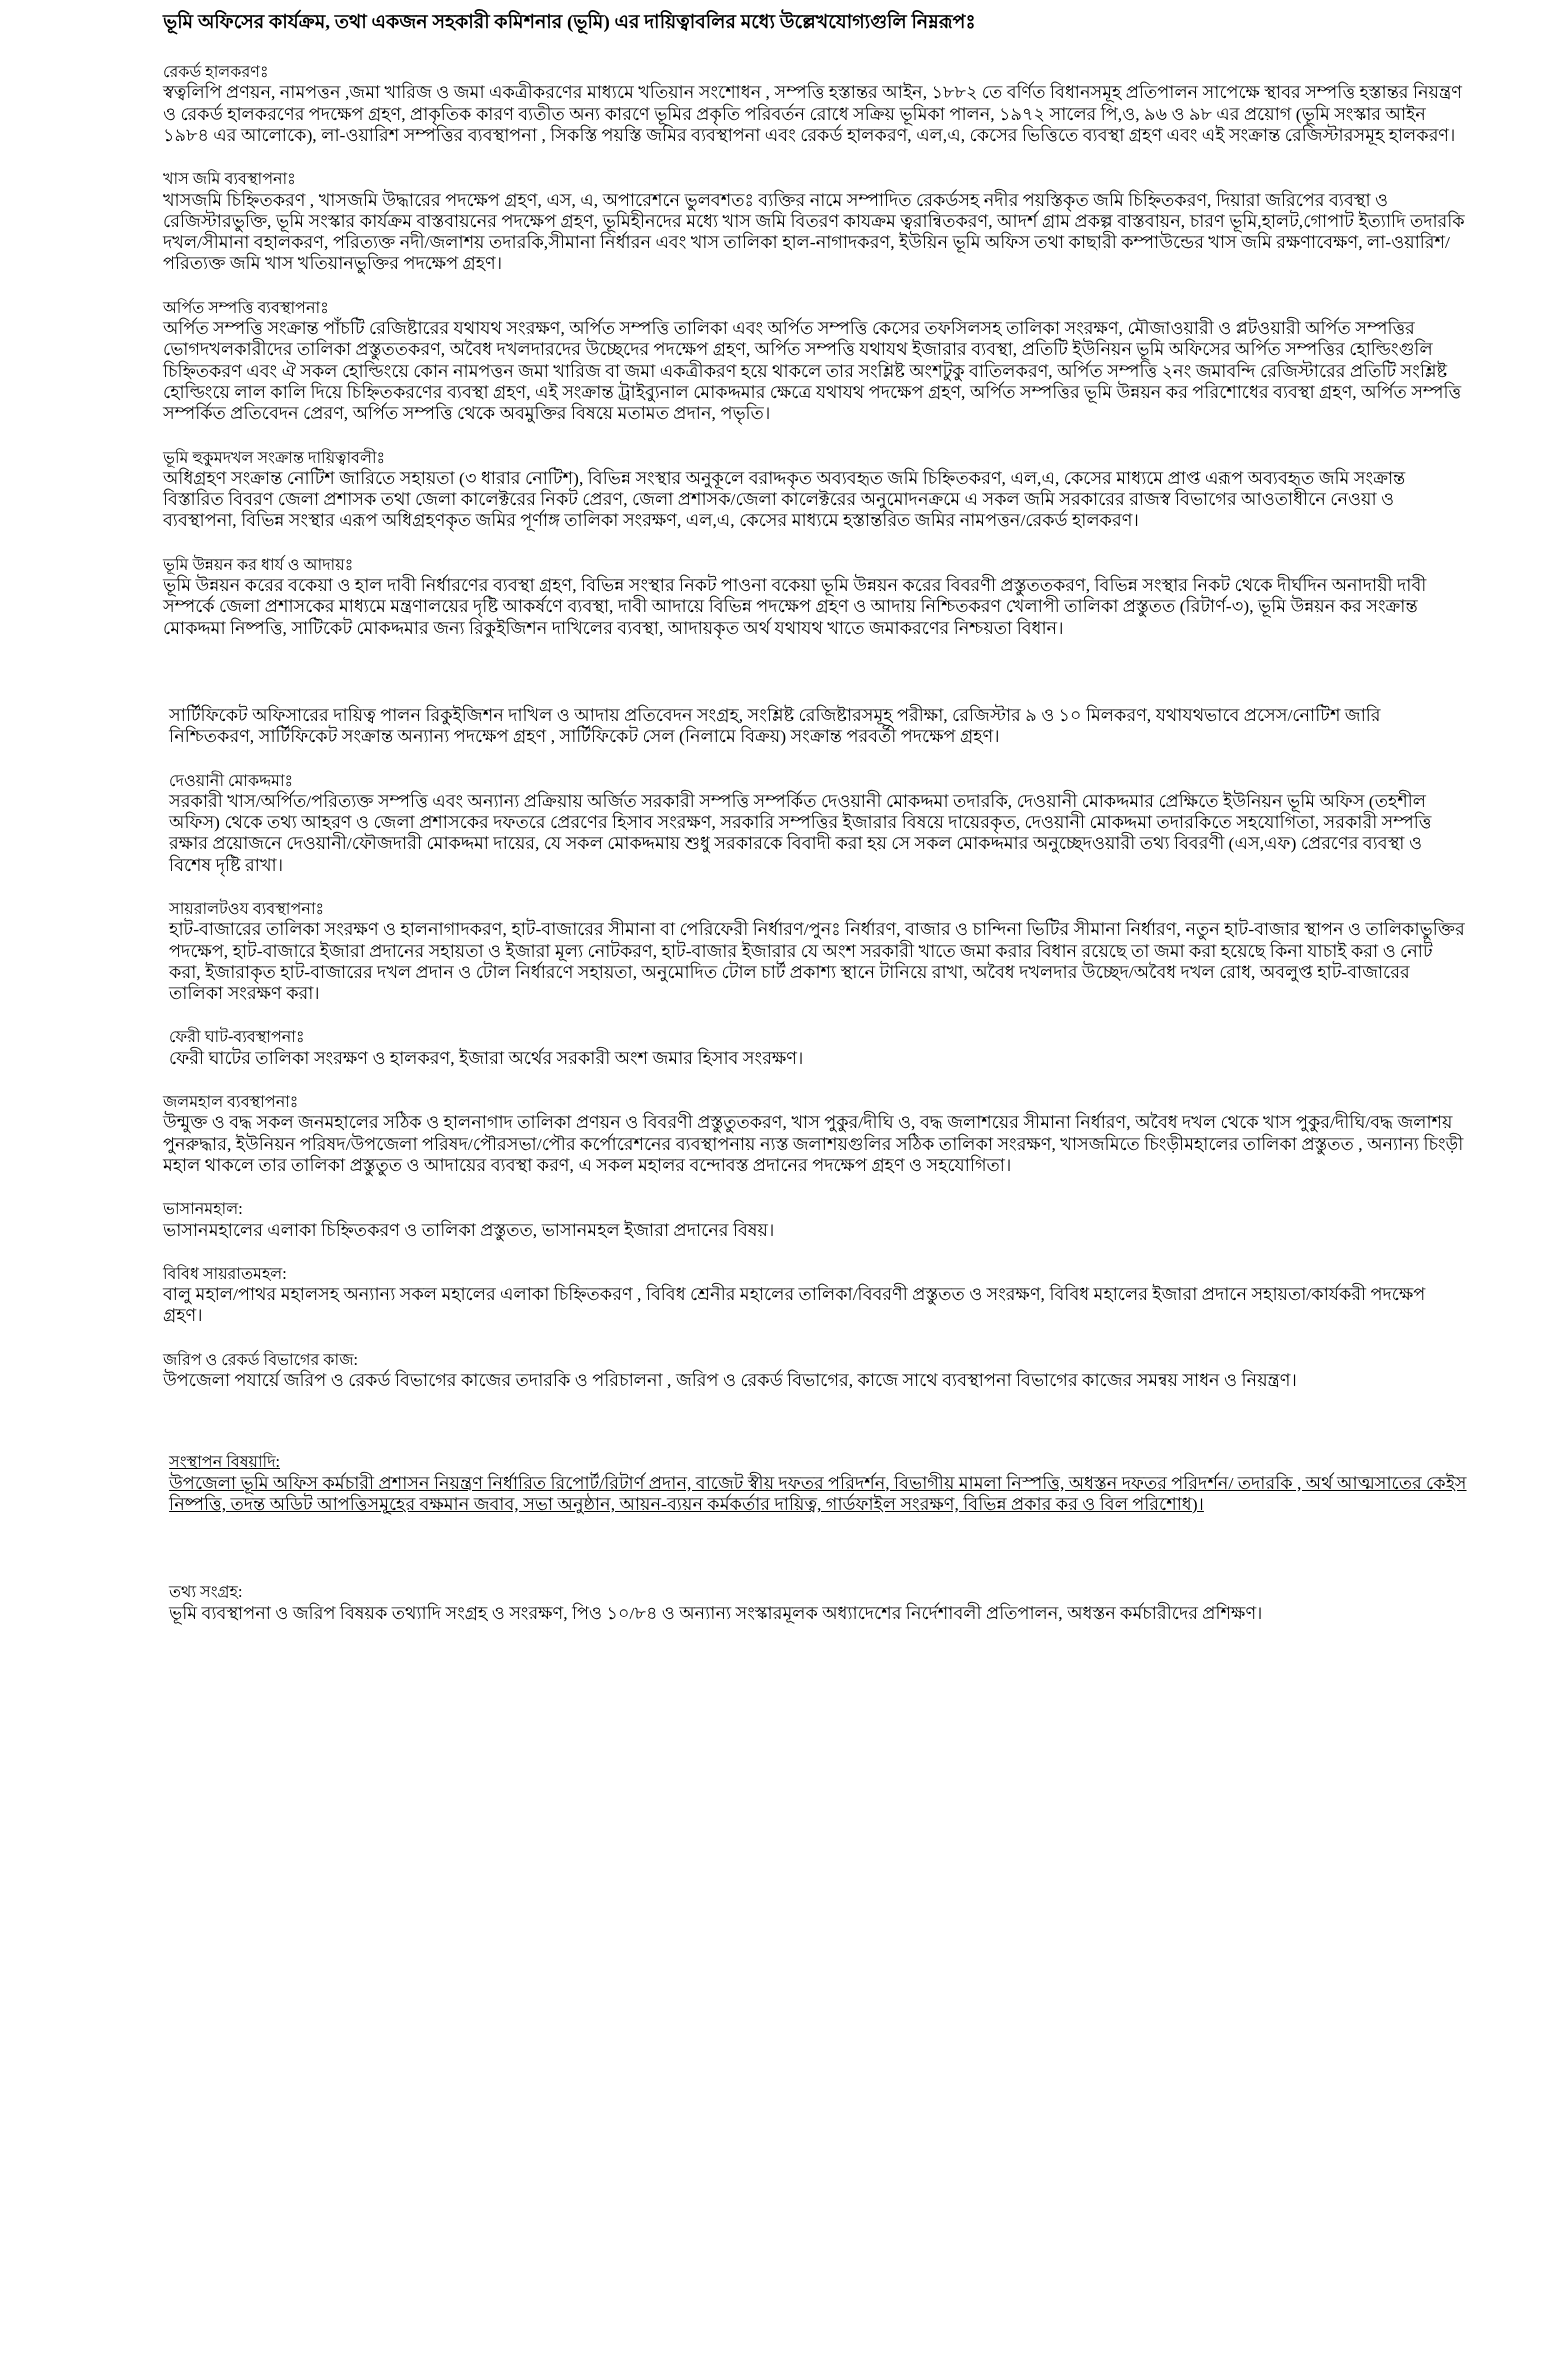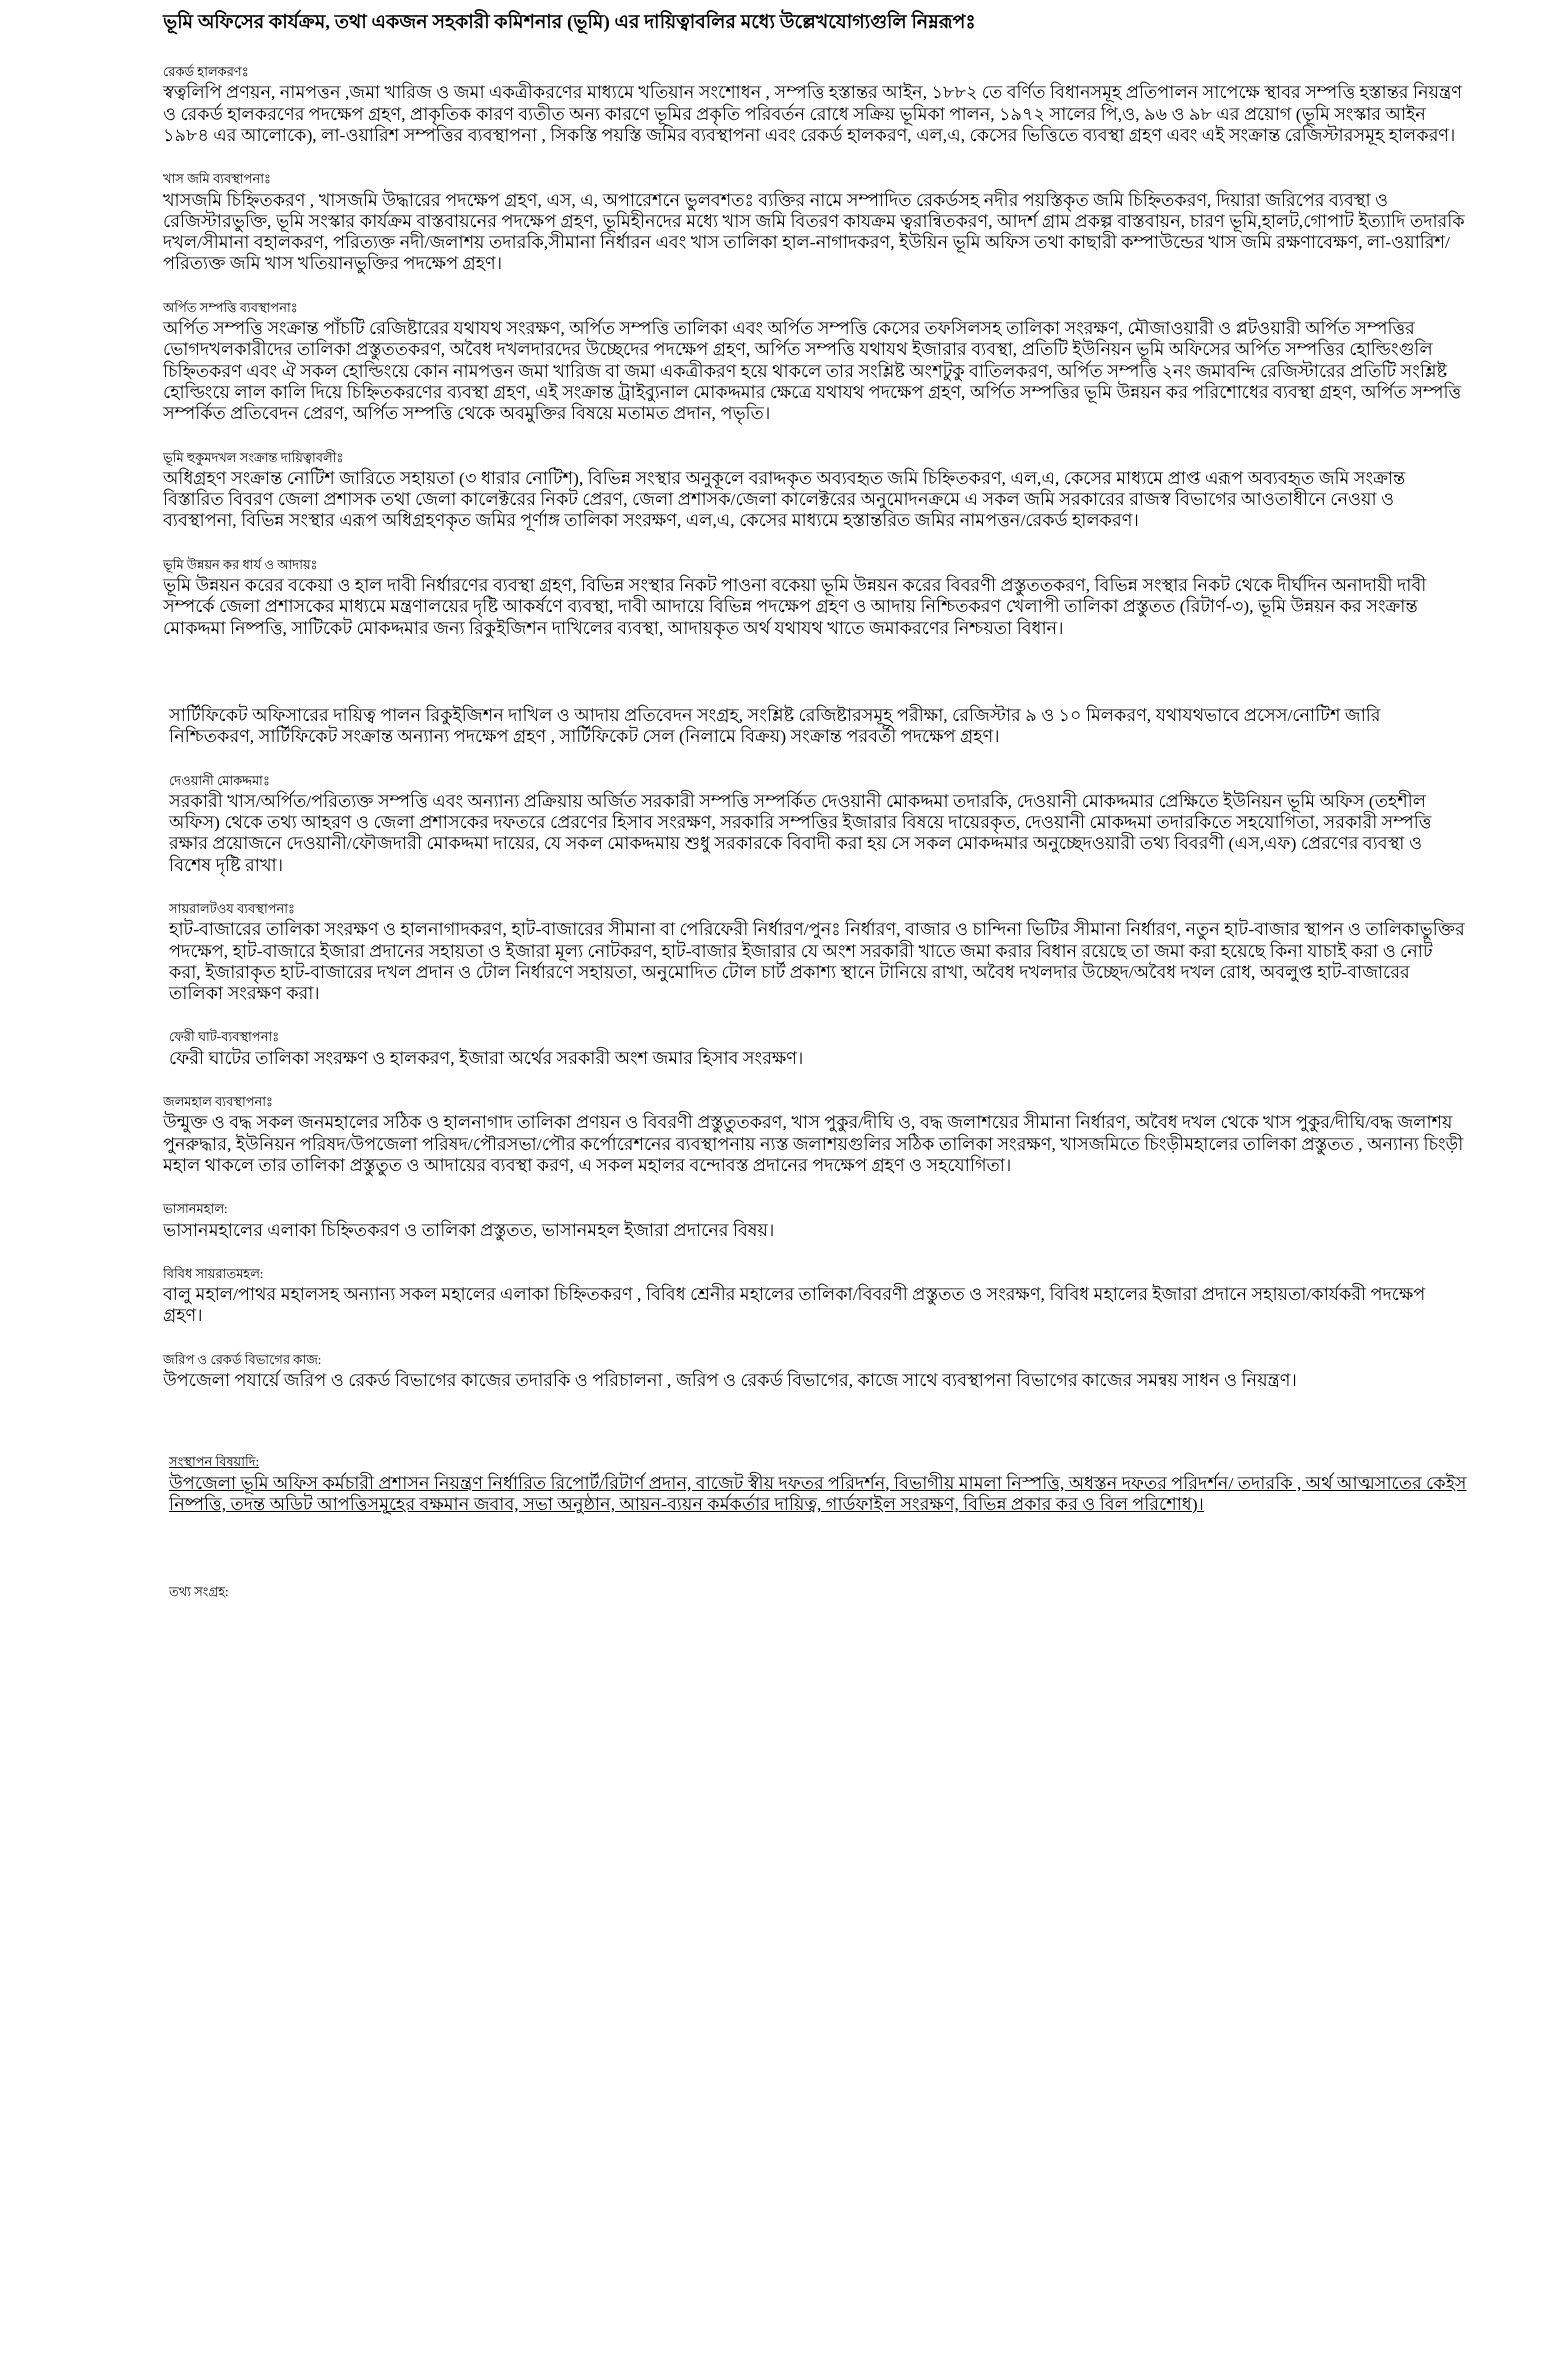--- a/index.html
+++ b/index.html
@@ -31,21 +31,21 @@
     margin: 0 0 27px 0;
     color: #000000;
   }
   .section {
     margin-top: 22px;
   }
   .section.gap-md { margin-top: 60px; text-decoration: underline; }
   .section.gap-lg { margin-top: 66px; }
   .section.indent { padding-left: 6.1px; }
   .section h2 {
-    font-size: 13px;
+    font-size: 16px;
     font-weight: normal;
     line-height: 21.3px;
     margin: 0;
     padding: 0;
   }
   .section p {
     font-size: 17.7px;
     font-weight: normal;
     line-height: 21.3px;
     margin: 0;
@@ -126,17 +126,18 @@
       <p>উপজেলা পযার্য়ে জরিপ ও রেকর্ড বিভাগের কাজের তদারকি ও পরিচালনা , জরিপ ও রেকর্ড বিভাগের, কাজে সাথে ব্যবস্থাপনা বিভাগের কাজের সমন্বয় সাধন ও নিয়ন্ত্রণ।</p>
     </section>
 
     <section class="section gap-md indent">
       <h2>সংস্থাপন বিষয়াদি:</h2>
       <p>উপজেলা ভূমি অফিস কর্মচারী প্রশাসন নিয়ন্ত্রণ নির্ধারিত রিপোর্ট/রিটার্ণ প্রদান, বাজেট স্বীয় দফতর পরিদর্শন, বিভাগীয় মামলা নিস্পত্তি, অধস্তন দফতর পরিদর্শন/ তদারকি , অর্থ আত্মসাতের কেইস নিষ্পত্তি, তদন্ত অডিট আপত্তিসমূহের বক্ষমান জবাব, সভা অনুষ্ঠান, আয়ন-ব্যয়ন কর্মকর্তার দায়িত্ব, গার্ডফাইল সংরক্ষণ, বিভিন্ন প্রকার কর ও বিল পরিশোধ)।</p>
     </section>
 
     <section class="section gap-lg indent">
       <h2>তথ্য সংগ্রহ:</h2>
+      <p>ভূমি ব্যবস্থাপনা ও জরিপ বিষয়ক তথ্যাদি সংগ্রহ ও সংরক্ষণ, পিও ১০/৮৪ ও অন্যান্য সংস্কারমূলক অধ্যাদেশের নির্দেশাবলী প্রতিপালন, অধস্তন কর্মচারীদের প্রশিক্ষণ।</p>
     </section>
 
   </div>
 </div>
 
 
 </body></html>

